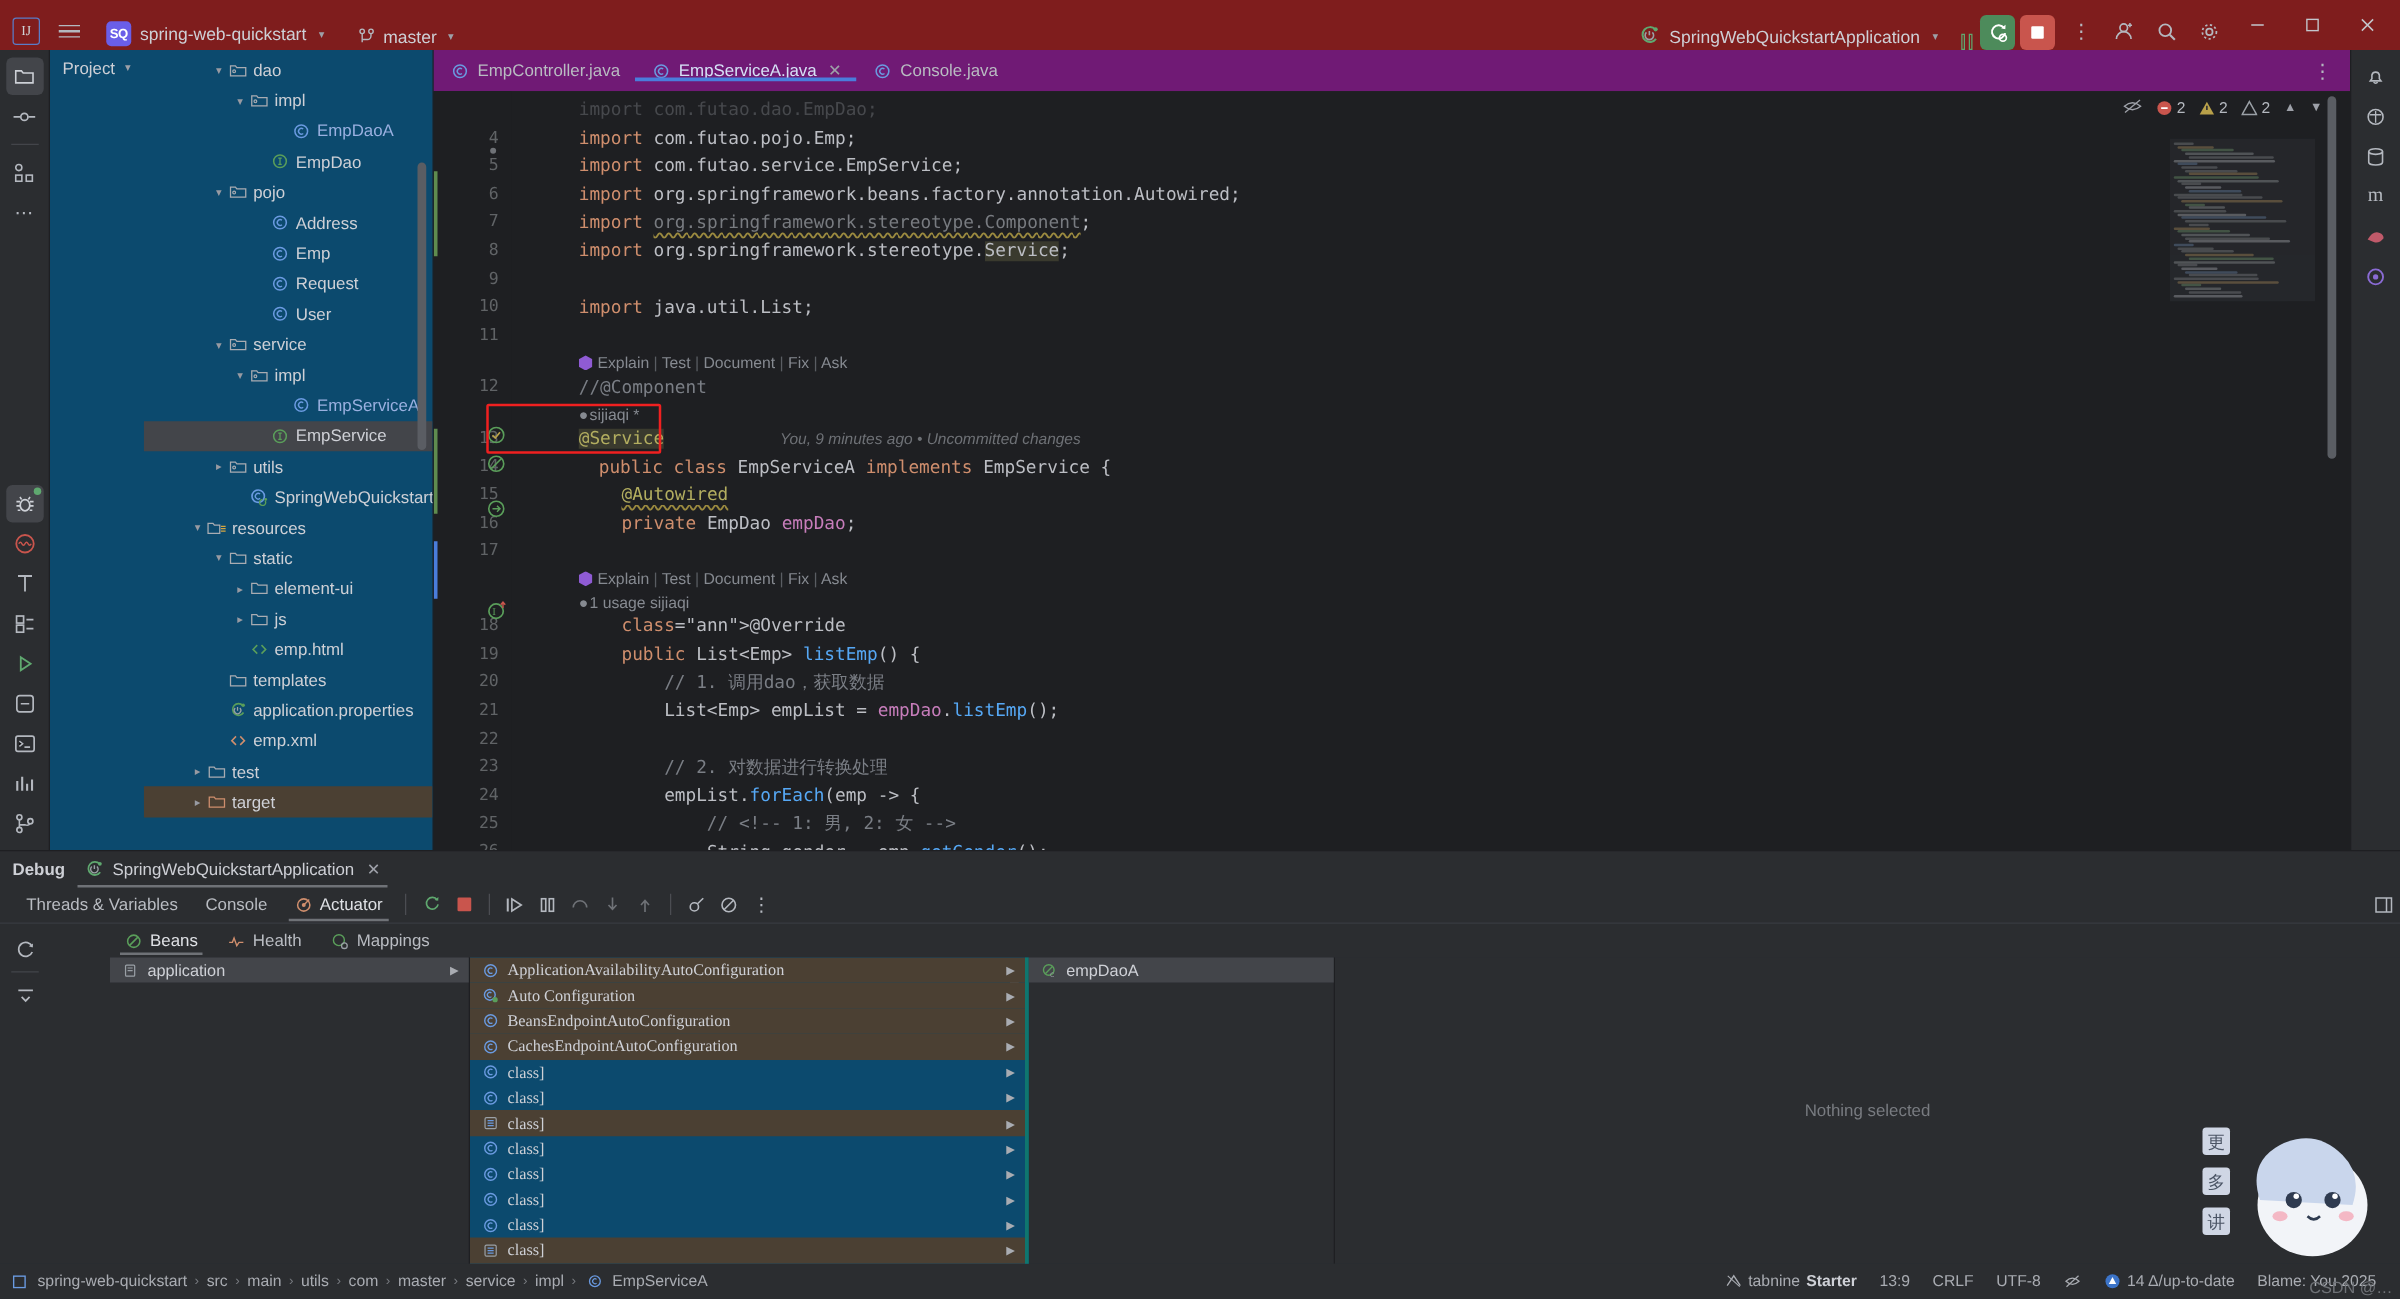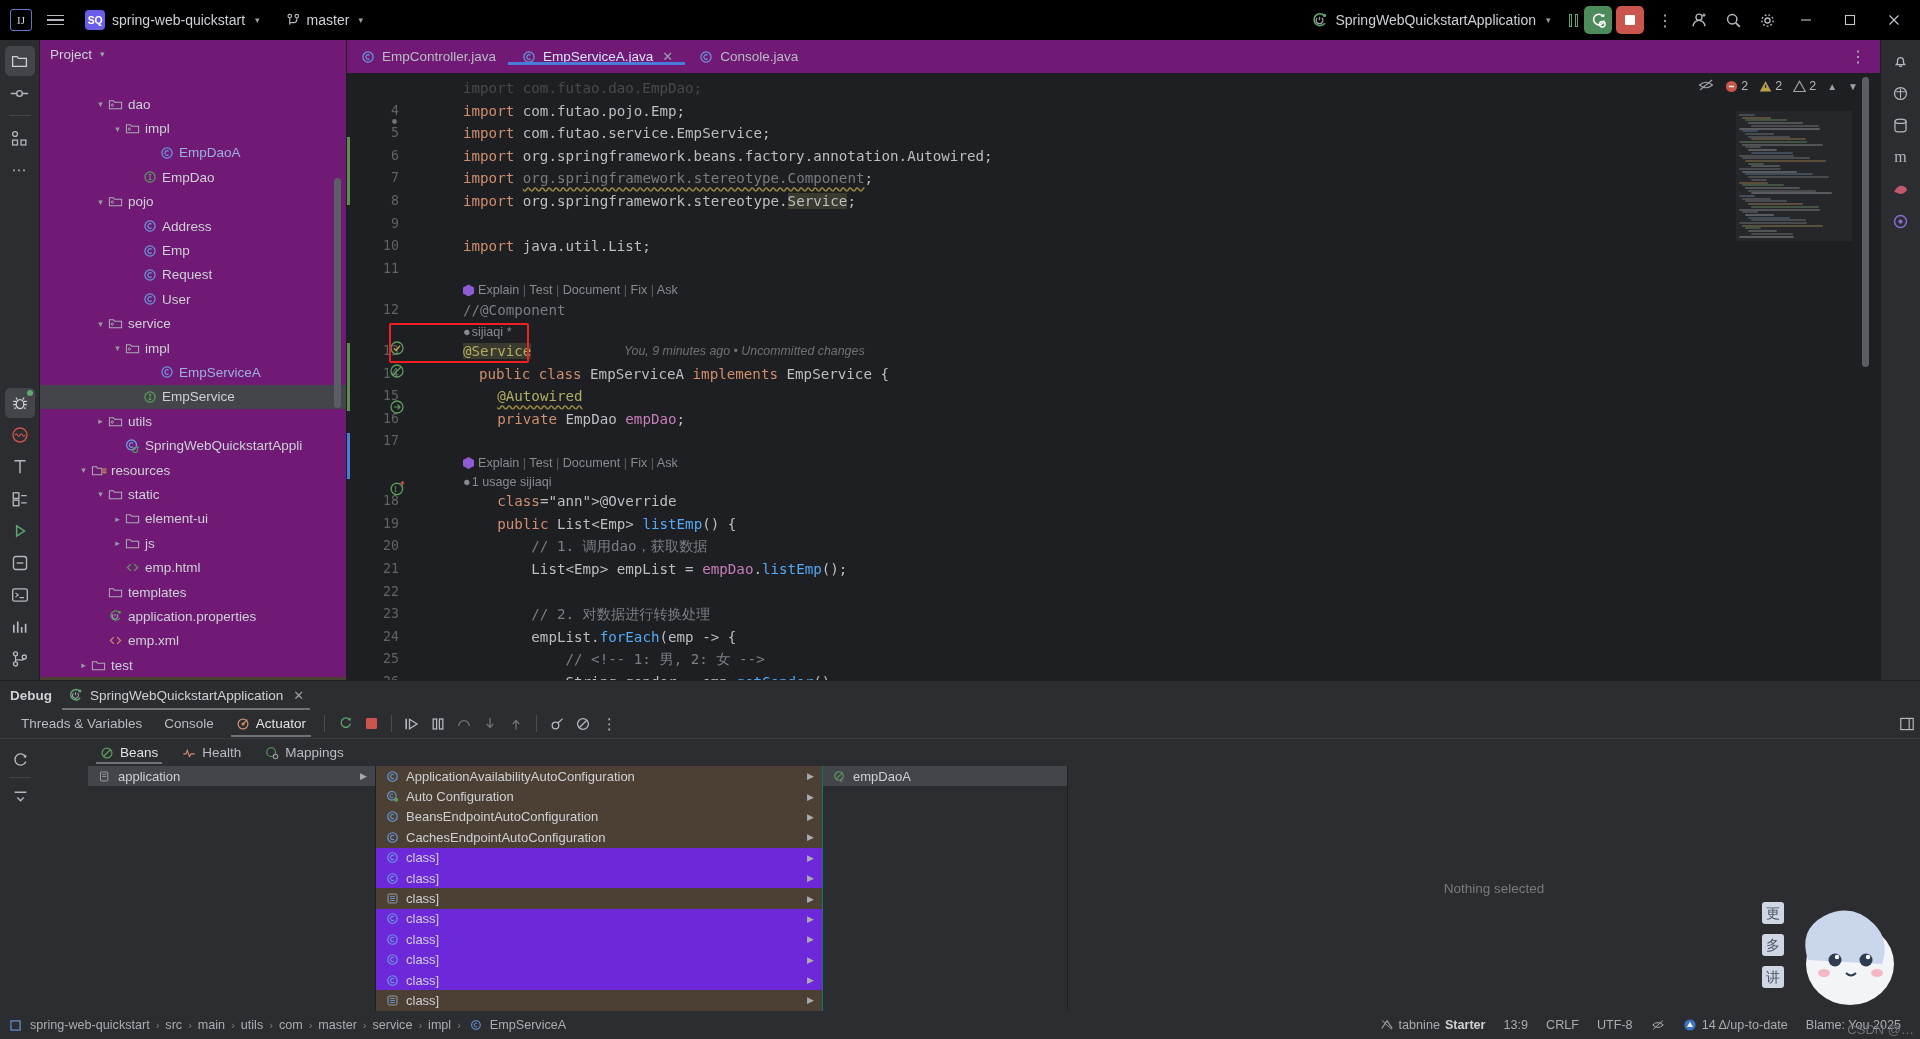--- a/index.html
+++ b/index.html
@@ -7,21 +7,21 @@
     width: 1920px; height: 1039px;
     background: #2b2d30;
     font-family: "Liberation Sans", sans-serif;
     color: #dfe1e5;
     overflow: hidden;
   }
   .app { position: relative; width: 1920px; height: 1039px; display: flex; flex-direction: column; }
 
   
   .titlebar {
-    height: 40px; background: #000000; display: flex; align-items: center;
+    height: 40px; background: #7f1d1d; display: flex; align-items: flex-end;
     flex: 0 0 40px; padding: 0 4px; gap: 0;
   }
   .tb-icon {
     width: 34px; height: 30px; display: flex; align-items: center; justify-content: center;
     border-radius: 5px; color: #b4b8bf; flex: 0 0 auto;
   }
   .ij-logo {
     width: 22px; height: 22px; border: 1.5px solid #5a7cc7; border-radius: 3px;
     display:flex; align-items:center; justify-content:center;
     font-size: 11px; color: #cfd2d6; font-family: "Liberation Serif", serif;
@@ -67,21 +67,21 @@
   }
   .rail-ic {
     width: 30px; height: 30px; display:flex; align-items:center; justify-content:center;
     border-radius: 5px; color:#b4b8bf; position: relative;
   }
   .rail-ic.sel { background: #43454a; }
   .rail-sep { width: 22px; height: 1px; background: #43454a; margin: 5px 0; }
   .rail-bottom { margin-top:auto; display:flex; flex-direction:column; align-items:center; gap:2px; padding-bottom:6px;}
 
   
-  .projwin { width: 307px; background: #701a75; display:flex; flex-direction:column; flex:0 0 307px; border-right:1px solid #1e1f22;gap:20px; }
+  .projwin { width: 307px; background: #0c4a6e; display:flex; flex-direction:row; flex:0 0 307px; border-right:1px solid #1e1f22; }
   .projhead { height: 28px; display:flex; align-items:center; padding: 0 10px; gap:5px; flex:0 0 28px; }
   .projhead .t { font-size: 13.5px; color: #ced0d6; }
   .projtree { flex:1 1 auto; overflow: hidden; position: relative; font-size: 13.5px; padding-top: 4px; }
   .trow { height: 24.4px; display:flex; align-items:center; white-space:nowrap; position: relative; }
   .trow.sel { background: #43454a; }
   .trow.sel2 { background: #4b4033; }
   .arrow { width: 13px; color:#989aa2; font-size:9px; display:inline-block; flex:0 0 13px; text-align:center;}
   .tlabel { margin-left: 4px; color:#ced0d6; }
   .tlabel.blue { color: #9ab0e0; }
   .ic { width:17px; height:16px; flex:0 0 17px; display:inline-flex; align-items:center; justify-content:center; }
@@ -155,21 +155,21 @@
 
   .act-row { flex:1 1 auto; display:flex; min-height:0;gap:48px; }
   .act-rail { width: 40px; flex:0 0 40px; display:flex; flex-direction:column; align-items:center; gap:6px; padding-top:8px;}
   .act-main { flex:1 1 auto; display:flex; flex-direction:column; min-width:0;}
   .act-tabs { height:27px; display:flex; align-items:center; gap:0; flex:0 0 27px; }
   .atab { font-size:13.5px; color:#b9bcc2; padding:4px 12px; display:flex; align-items:center; gap:6px; position:relative;}
   .atab.active{ color:#dfe1e5;}
   .atab.active::after{content:"";position:absolute;left:8px;right:8px;bottom:0;height:2px;background:#6f7277;}
   .act-panes { flex:1 1 auto; display:flex; min-height:0; }
   .pane1 { width: 288px; flex:0 0 288px; background:#2b2d30; border-right:1px solid #1e1f22; }
-  .pane2 { width: 447px; flex:0 0 447px; background:#6d28d9; border-right:1px solid #0f766e; overflow:hidden; position:relative;}
+  .pane2 { width: 447px; flex:0 0 447px; background:#0c4a6e; border-right:3px solid #0f766e; overflow:hidden; position:relative;font-family:Liberation Serif, serif;}
   .pane3 { width: 245px; flex:0 0 245px; background:#2b2d30; border-right:1px solid #1e1f22;}
   .pane4 { flex:1 1 auto; background:#2b2d30; display:flex; align-items:center; justify-content:center; color:#787b80; font-size:13.5px;}
   .brow { height:20.4px; display:flex; align-items:center; padding-left:8px; font-size:13px; color:#ced0d6; gap:5px; white-space:nowrap; position:relative;}
   .brow.sel { background:#43454a; }
   .brow.hl { background:#4b4033; }
   .brow .caret { position:absolute; right:8px; color:#a9acb2; font-size:9px;}
 
   
   .statusbar {
     height: 28px; flex:0 0 28px; background:#2b2d30; display:flex; align-items:center;

